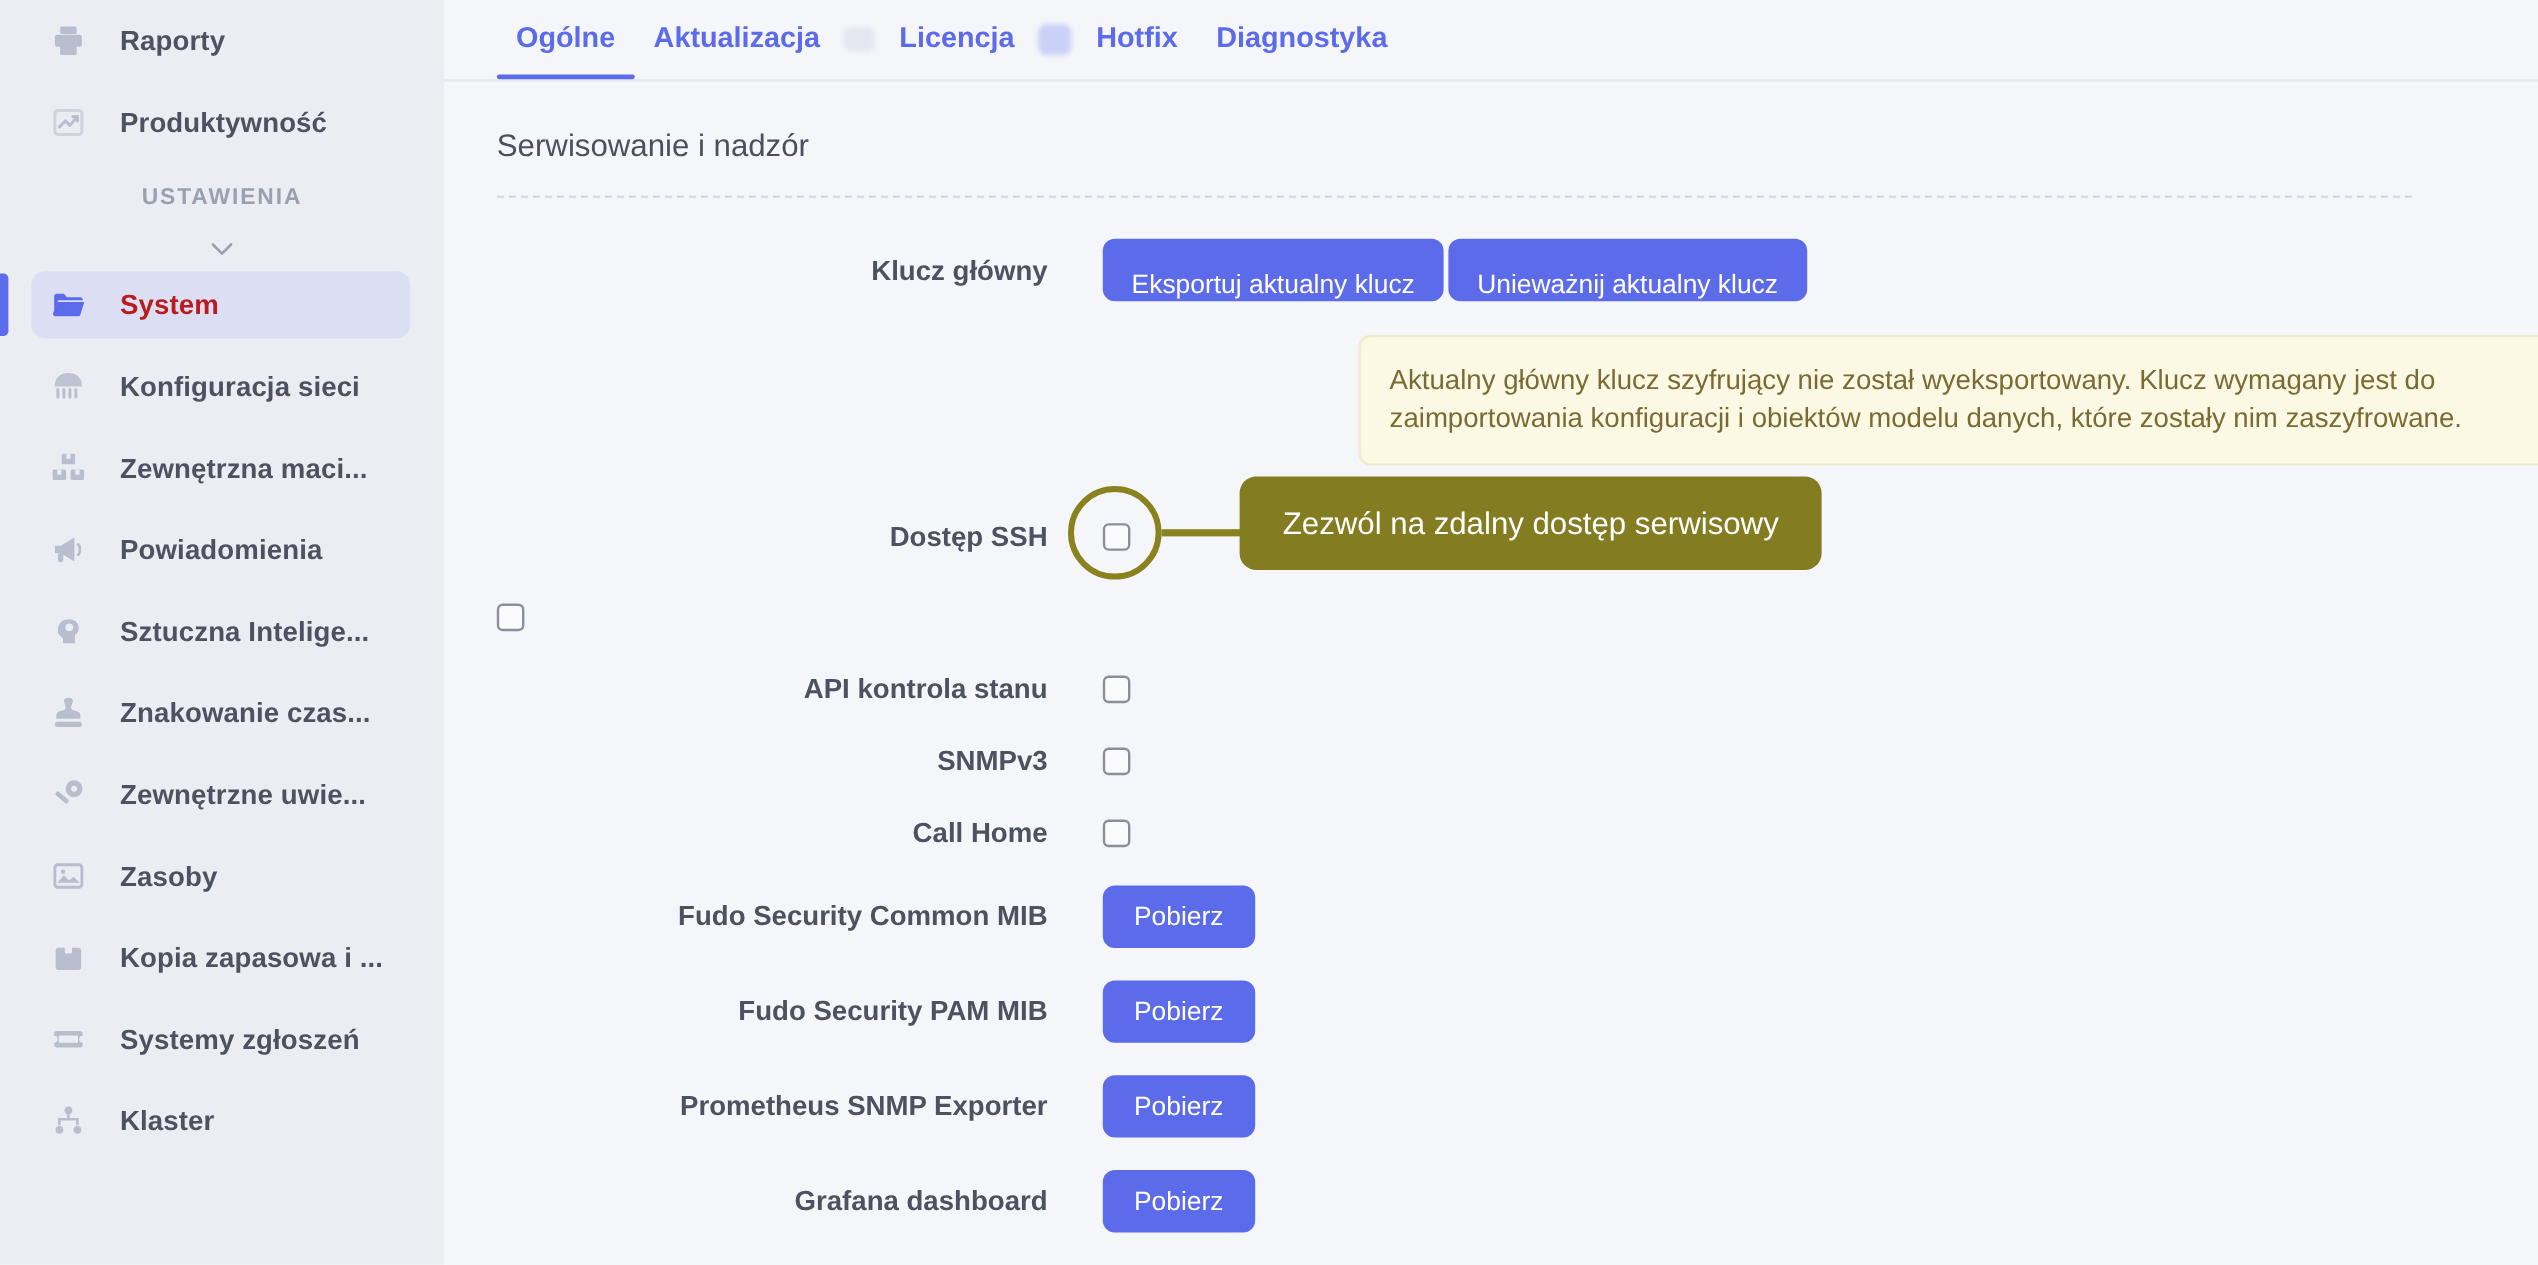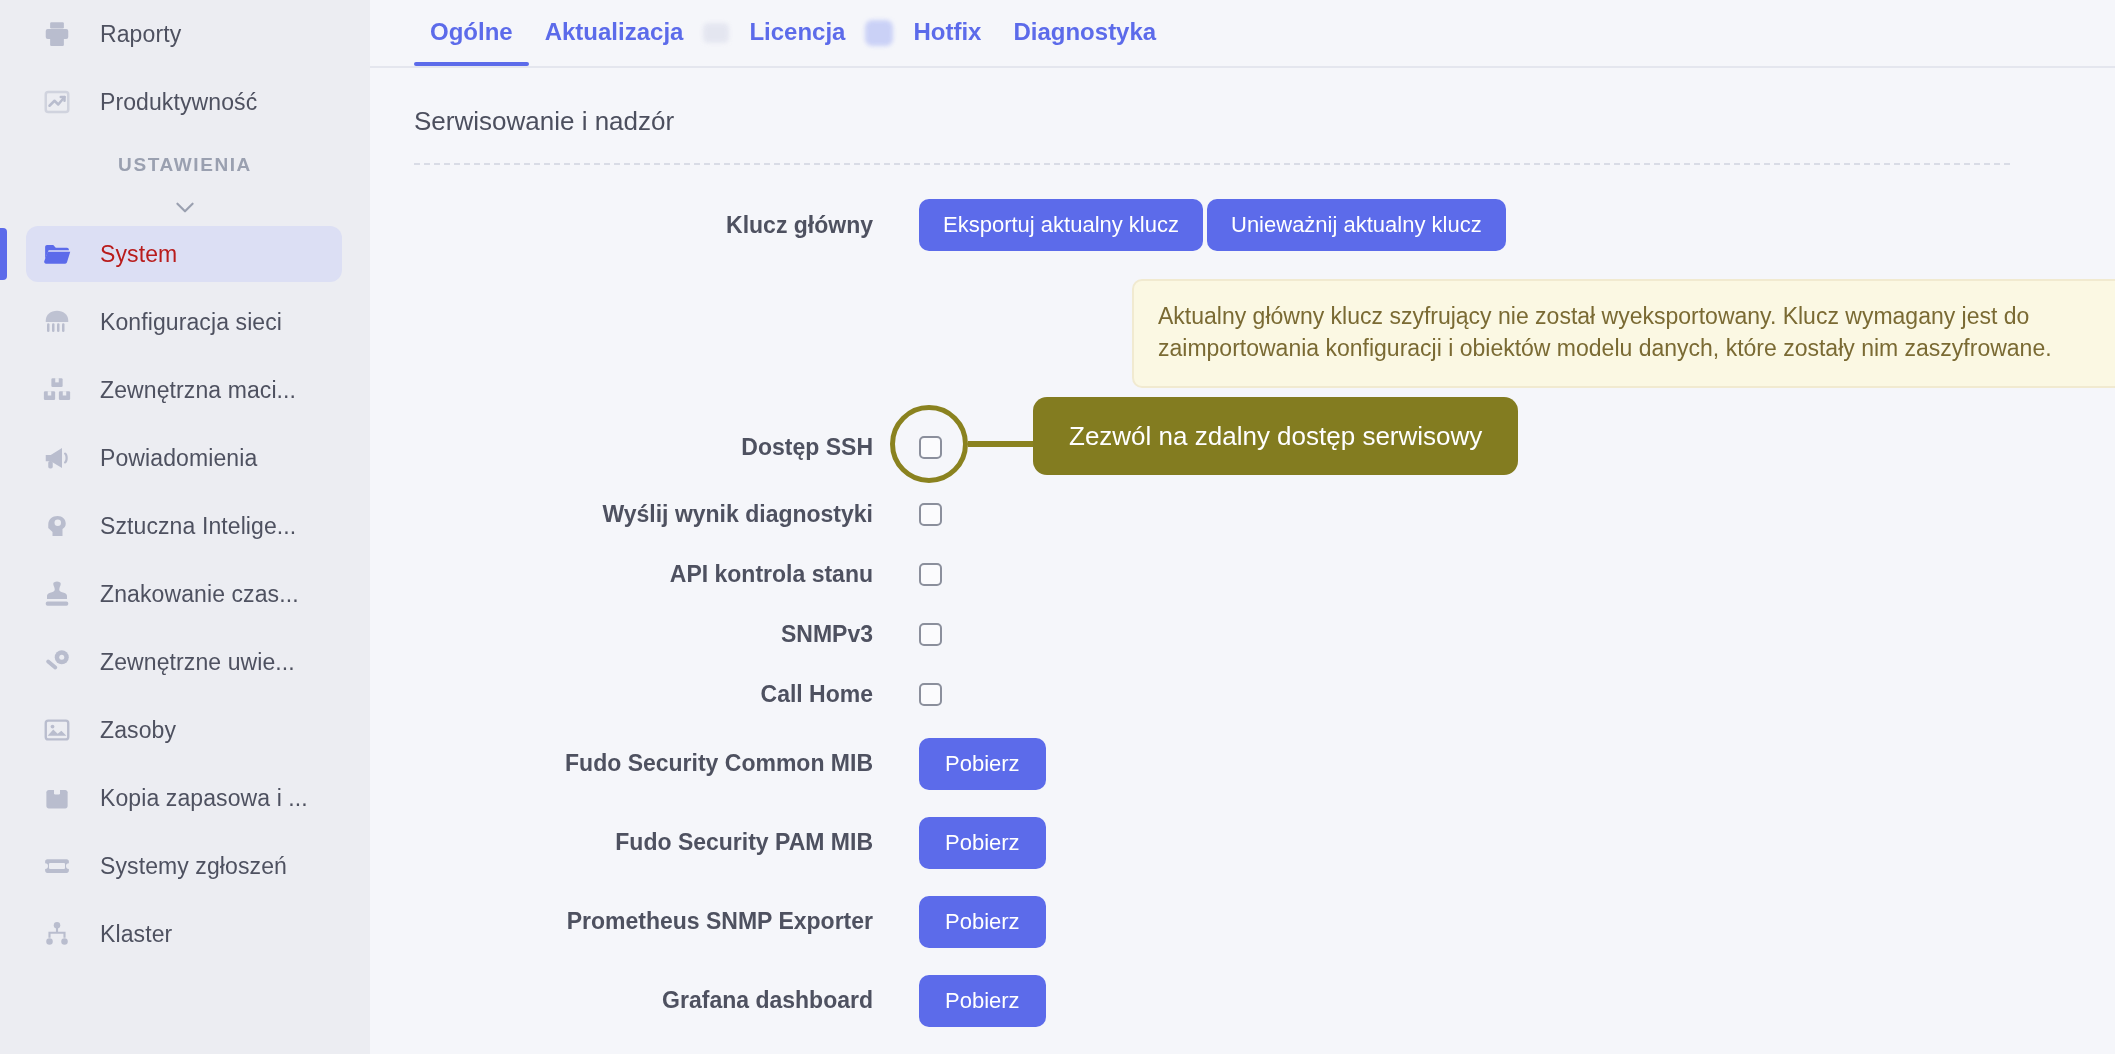--- a/index.html
+++ b/index.html
@@ -32,21 +32,21 @@
   .nav-item .ico {
     width: 34px; height: 34px;
     flex: 0 0 34px;
     margin-right: 26px;
     display: flex; align-items: center; justify-content: center;
     color: #b9bdce;
   }
   .nav-item .ico svg { display:block; }
   .nav-item .lbl {
     font-size: 23px;
-    font-weight: 400;
+    font-weight: 700;
     color: #4e5160;
     letter-spacing: .1px;
     white-space: nowrap;
   }
 
   .nav-item.active .pill {
     position: absolute;
     left: 26px; right: 28px; top: 6px; bottom: 6px;
     background: #dcdff4;
     border-radius: 12px;
@@ -158,21 +158,21 @@
   }
   .row .rc { display:flex; align-items:center; position: relative; }
 
   .btn {
     background: #5c6bea;
     color: #fff;
     font-size: 22px;
     font-weight: 400;
     border: none;
     border-radius: 10px;
-    padding: 0 24px;
+    padding: 12px 24px;
     height: 52px;
     line-height: 52px;
     cursor: pointer;
     font-family: "Liberation Sans", sans-serif;
     white-space: nowrap;
   }
   .btn + .btn { margin-left: 4px; }
   .btn-dl { padding: 0 26px; }
 
   .notice {
@@ -428,21 +428,20 @@
           <div class="rl">Dostęp SSH</div>
           <div class="rc">
             <span class="cb"></span>
             <span class="hl-ring"></span>
             <span class="hl-line"></span>
             <span class="tooltip">Zezwól na zdalny dostęp serwisowy</span>
           </div>
         </div>
 
         <div class="row">
-          <div class="rl">Wyślij wynik diagnostyki</div>
           <div class="rc">
             <span class="cb"></span>
           </div>
         </div>
 
         <div class="row">
           <div class="rl">API kontrola stanu</div>
           <div class="rc">
             <span class="cb"></span>
           </div>

